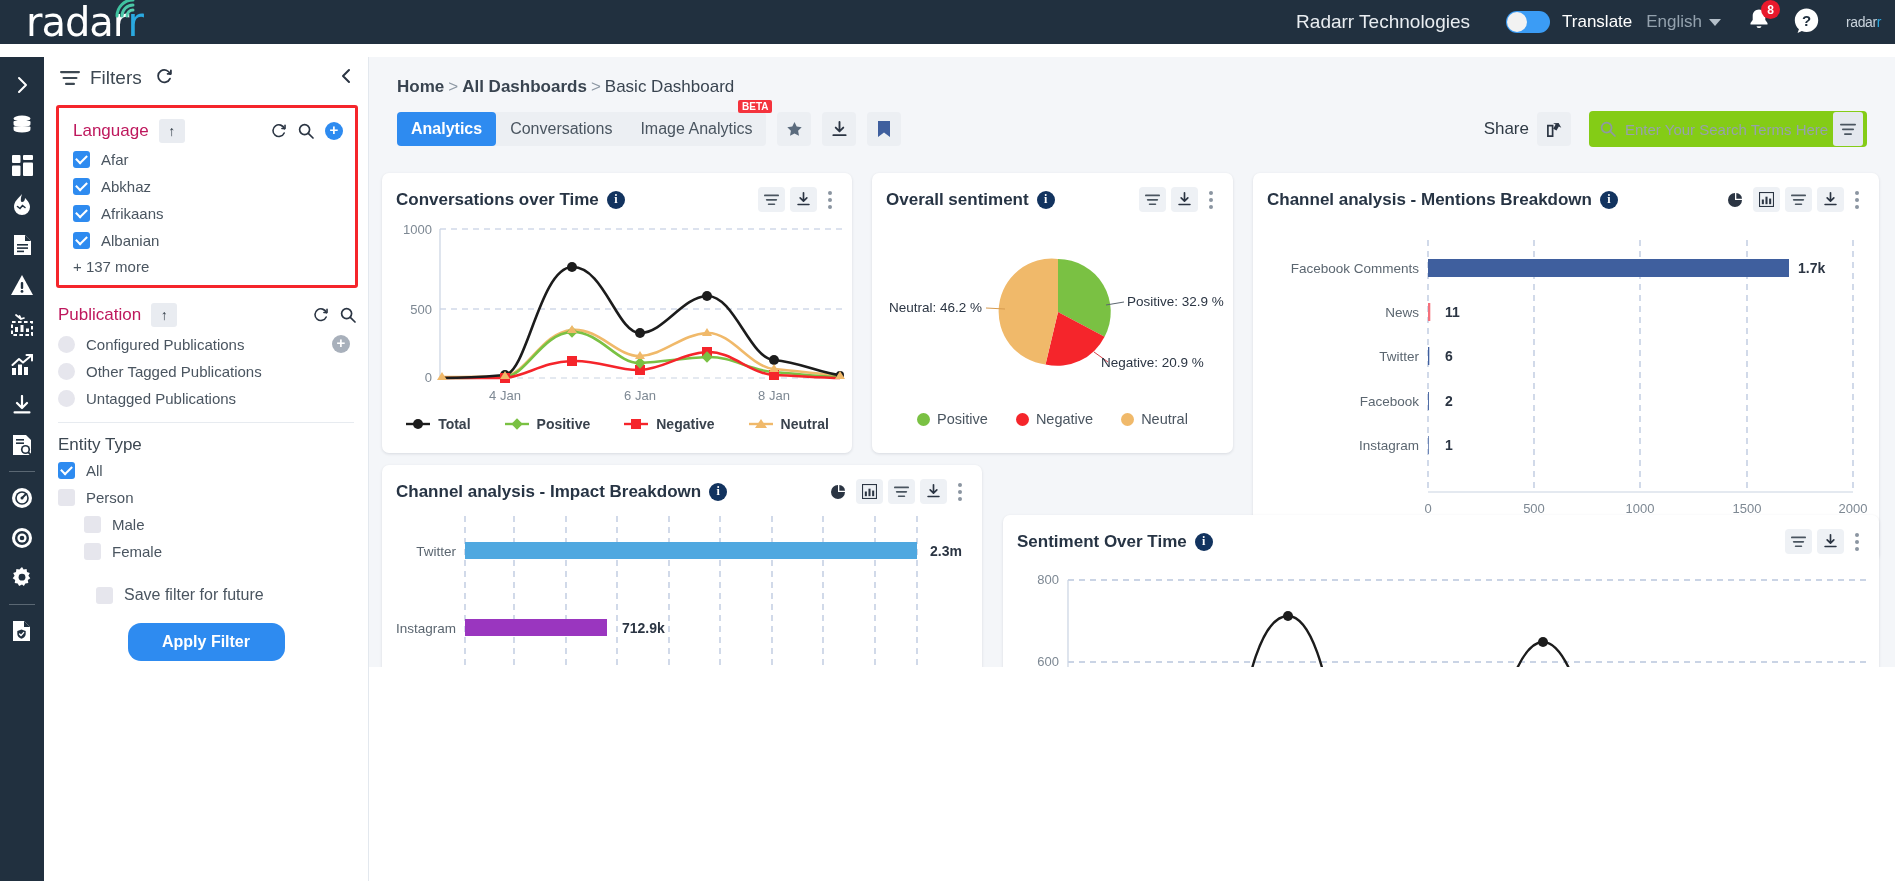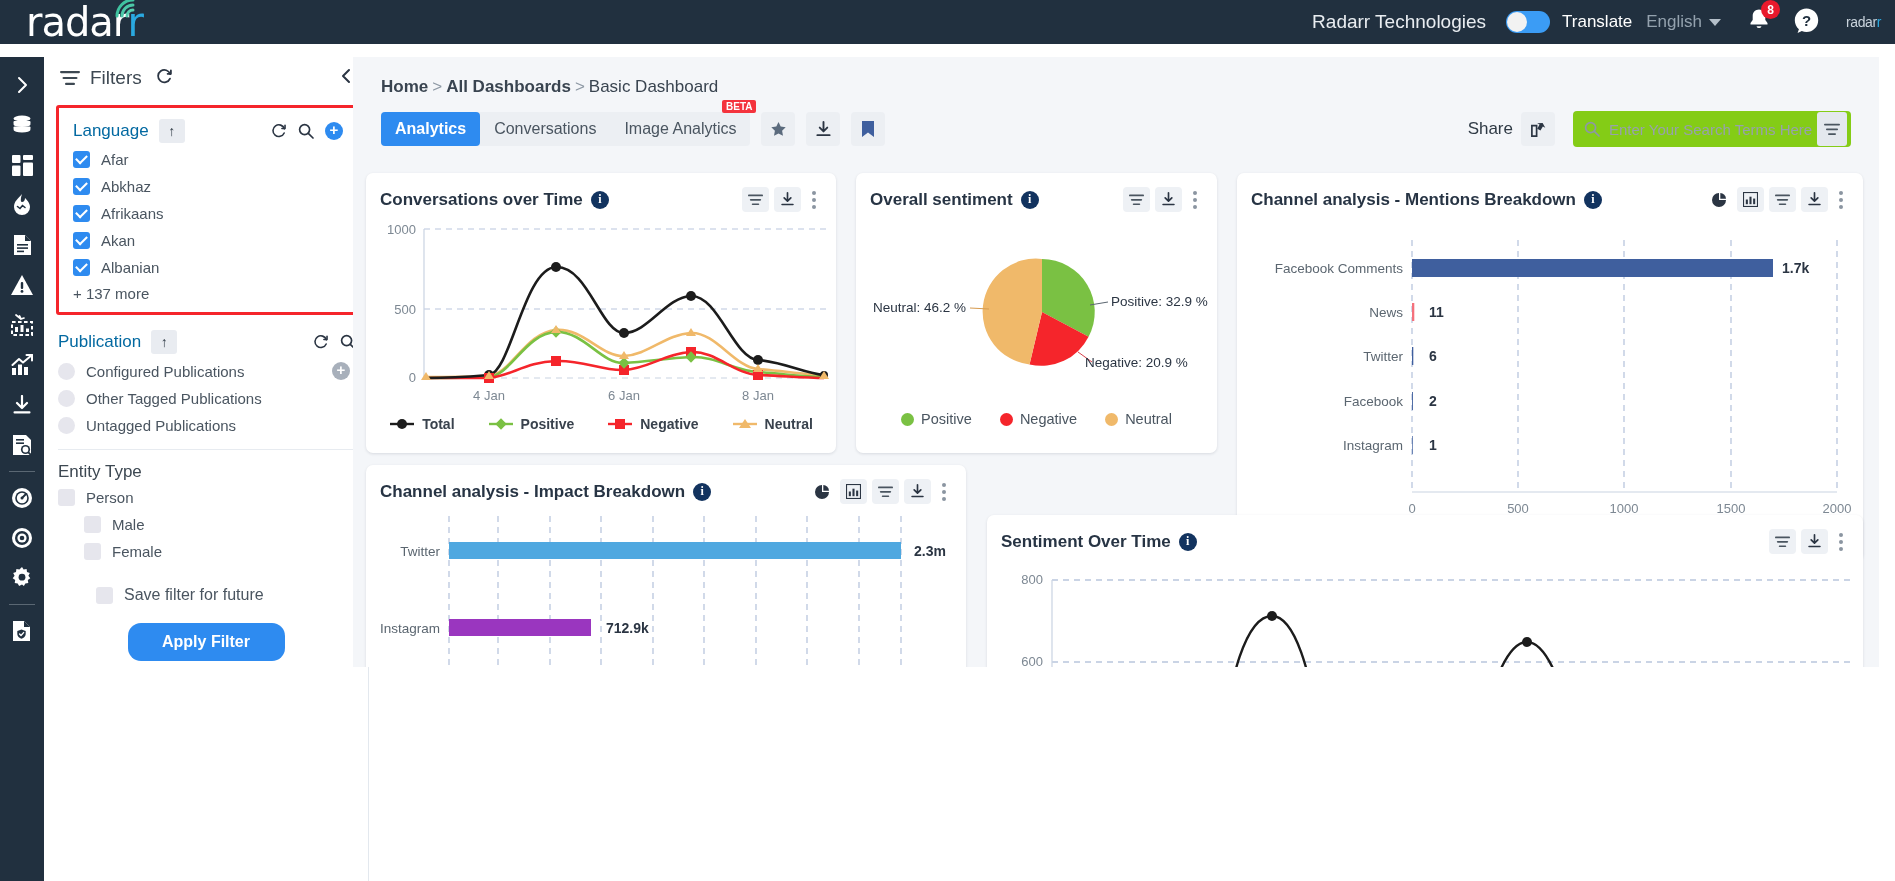--- a/index.html
+++ b/index.html
@@ -21,21 +21,21 @@
     color: #fff; font-size: 40px; font-weight: 400; letter-spacing: -1px;
     line-height: 40px; font-family: "DejaVu Sans", sans-serif;
   }
   #logo-text .r2 { color: #2aa9e0; }
   #logo-waves { position: relative; width: 0; height: 0; }
   #logo-waves svg { position: absolute; left: -28px; bottom: 22px; }
 
   #topbar-right {
     margin-left: auto; display: flex; align-items: center; gap: 0; padding-right: 14px;
   }
-  #org-name { color: #e9edf1; font-size: 19px; margin-right: 20px; }
+  #org-name { color: #e9edf1; font-size: 19px; margin-right: 36px; }
   .toggle {
     width: 44px; height: 22px; border-radius: 11px; background: #3b9cf5;
     position: relative; margin-right: 12px; cursor: pointer;
   }
   .toggle .knob {
     position: absolute; left: 1px; top: 1px; width: 20px; height: 20px;
     border-radius: 50%; background: #f2f2f2;
   }
   #translate-label { color: #fff; font-size: 17px; margin-right: 14px; }
   #lang-label { color: #94a2ae; font-size: 17px; margin-right: 7px; }
@@ -79,21 +79,21 @@
   #filters-refresh { margin-left: 14px; cursor: pointer; }
   #filters-collapse { margin-left: auto; cursor: pointer; }
 
   #lang-box {
     margin: 6px 10px 0 12px; border: 3px solid #f5252b; border-radius: 3px;
     padding: 8px 0 10px 0; background: #fff;
   }
   .grp-head {
     display: flex; align-items: center; padding: 2px 12px 2px 14px; height: 30px;
   }
-  .grp-title { font-size: 17px; color: #0369a1; }
+  .grp-title { font-size: 17px; color: #be185d; }
   .sort-btn {
     margin-left: 10px; width: 26px; height: 24px; background: #e9ecf1;
     border-radius: 3px; display: flex; align-items: center; justify-content: center;
     cursor: pointer; font-size: 14px; color: #2f3a45;
   }
   .grp-actions { margin-left: auto; display: flex; align-items: center; gap: 11px; }
   .icon-btn { cursor: pointer; display: flex; align-items: center; }
   .plus-circle {
     width: 18px; height: 18px; border-radius: 50%; background: #2e8bf0; color: #fff;
     font-size: 15px; line-height: 16px; text-align: center; cursor: pointer;
@@ -124,21 +124,21 @@
 
   #apply-btn {
     display: block; margin: 14px auto 0 auto; width: 157px; height: 38px;
     background: #2e8bf0; color: #fff; border: none; border-radius: 13px;
     font-size: 16px; font-weight: bold; cursor: pointer;
     font-family: "Liberation Sans", sans-serif;
   }
 
   
   #main {
-    position: absolute; left: 353px; top: 57px; width: 1526px; height: 610px;
+    position: absolute; left: 369px; top: 57px; width: 1526px; height: 610px;
     background: #f4f6f9; overflow: hidden;
   }
   #breadcrumb { padding: 20px 0 0 28px; font-size: 17px; color: #394450; }
   #breadcrumb b { font-weight: bold; }
   #breadcrumb .sep { color: #8d98a4; margin: 0 4px; }
 
   #tabsrow { display: flex; align-items: center; padding: 14px 0 0 28px; }
   #tabs {
     display: flex; background: #eceff3; border-radius: 4px; overflow: visible;
     position: relative;
@@ -427,24 +427,20 @@
     <div class="chk-row">
       <span class="chk on"></span>
       <span class="chk-lbl">Abkhaz</span>
     </div>
     <div class="chk-row">
       <span class="chk on"></span>
       <span class="chk-lbl">Afrikaans</span>
     </div>
     <div class="chk-row">
       <span class="chk on"></span>
-      <span class="chk-lbl">Akan</span>
-    </div>
-    <div class="chk-row">
-      <span class="chk on"></span>
       <span class="chk-lbl">Albanian</span>
     </div>
     <div class="more-lbl">+ 137 more</div>
   </div>
 
   <div style="padding-top:12px;">
     <div class="grp-head">
       <span class="grp-title">Publication</span>
       <span class="sort-btn">↑</span>
       <span class="grp-actions">
@@ -474,20 +470,24 @@
     <div class="chk-row">
       <span class="radio"></span>
       <span class="chk-lbl">Untagged Publications</span>
     </div>
   </div>
 
   <div class="hr"></div>
 
   <div>
     <div class="sec-title">Entity Type</div>
+    <div class="chk-row">
+      <span class="chk on"></span>
+      <span class="chk-lbl">All</span>
+    </div>
     <div class="chk-row">
       <span class="chk"></span>
       <span class="chk-lbl">Person</span>
     </div>
     <div class="chk-row" style="padding-left:40px;">
       <span class="chk"></span>
       <span class="chk-lbl">Male</span>
     </div>
     <div class="chk-row" style="padding-left:40px;">
       <span class="chk"></span>

